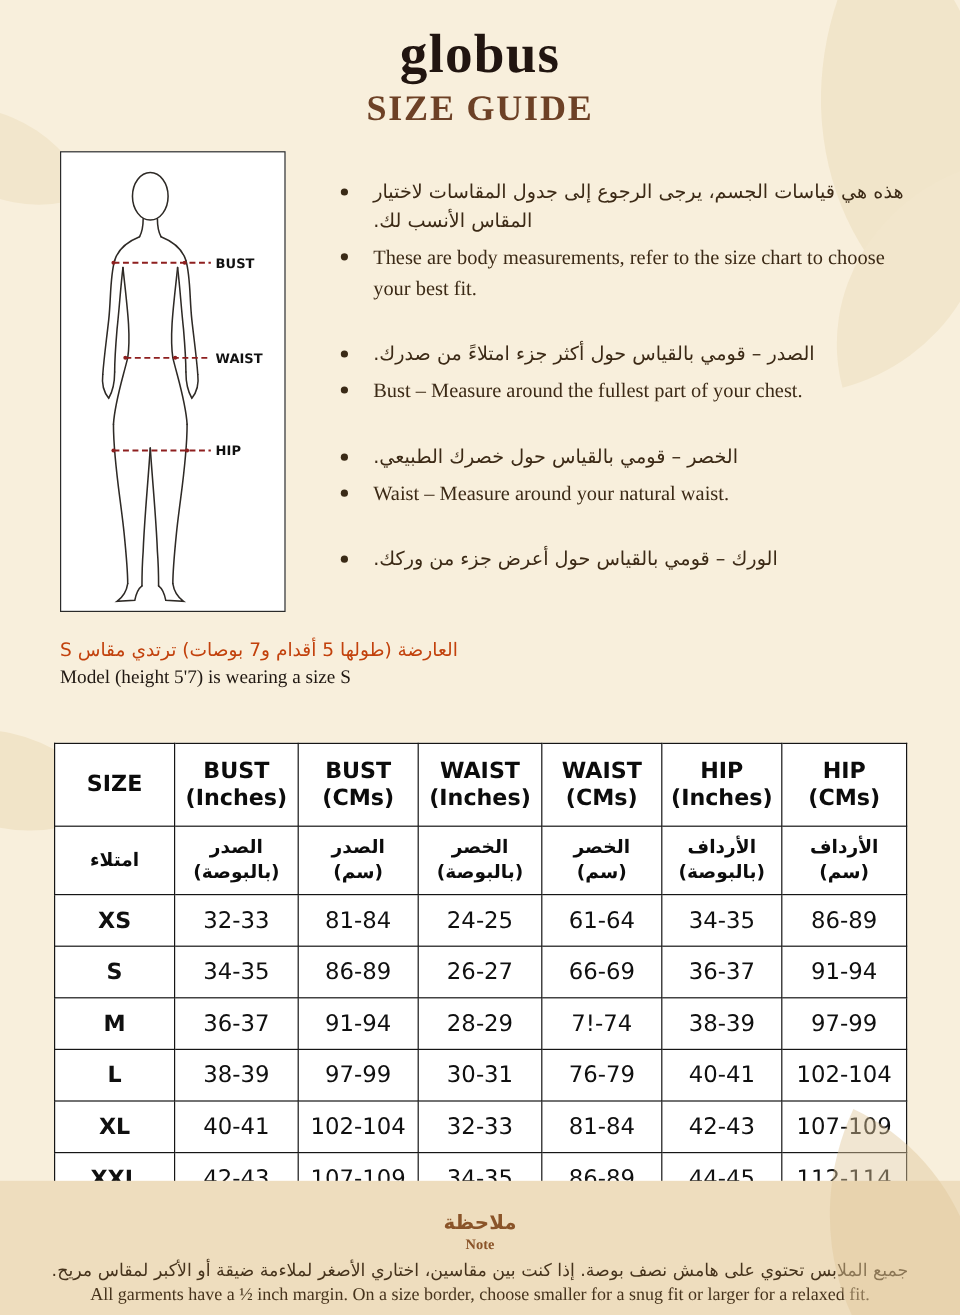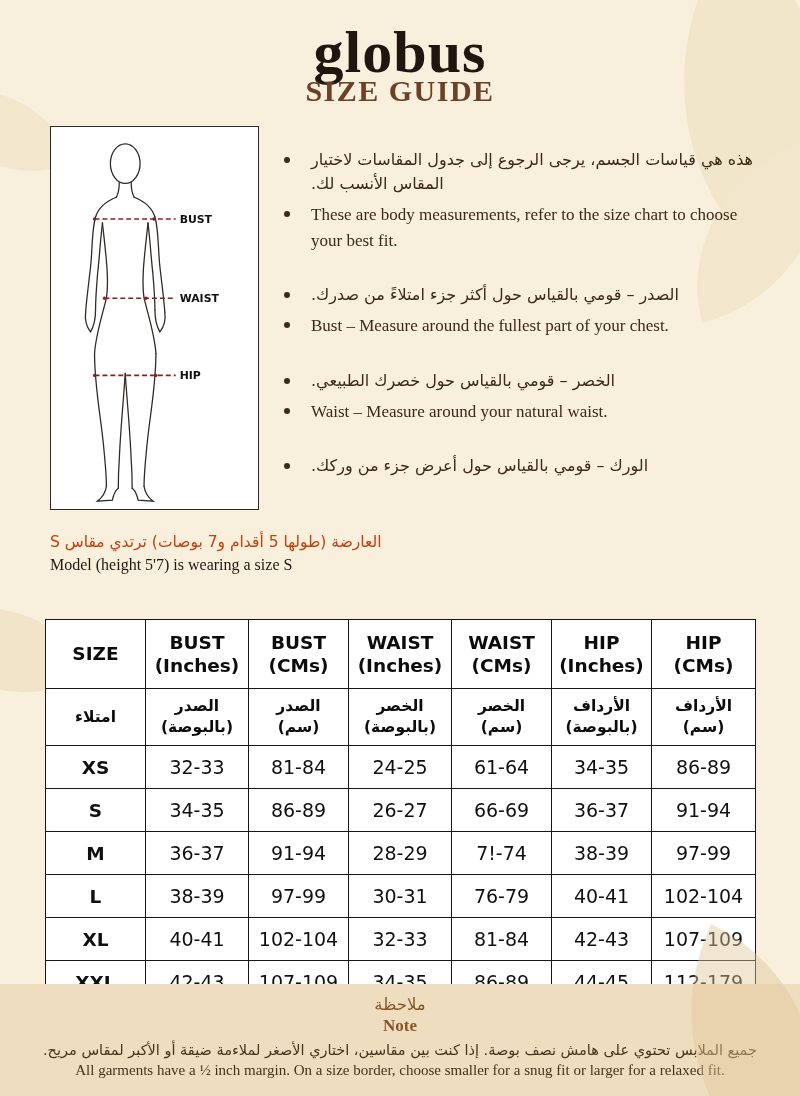--- a/index.html
+++ b/index.html
@@ -11,31 +11,31 @@
   
   .leaf { position:absolute; border-radius:0 100% 0 100%; pointer-events:none; }
   .leaf-tr1 { right:-70px; top:-25px;  width:230px; height:250px; background:#f1e5ca; transform:rotate(35deg); }
   .leaf-tr2 { right:-35px; top:150px;  width:150px; height:160px; background:#f2e6cc; transform:rotate(75deg); }
   .leaf-lt  { left:-55px;  top:70px;   width:110px; height:120px; background:#f2e6cc; transform:rotate(-25deg); }
   .leaf-lm  { left:-62px;  top:580px;  width:130px; height:140px; background:#f1e4c8; transform:rotate(-35deg); }
   .leaf-br  { right:-50px; top:955px;  width:190px; height:200px; background:#dfc89c; transform:rotate(25deg); opacity:.45; z-index:2; }
 
   .logo {
     position:absolute; top:18px; left:0; right:0; text-align:center;
-    font-family:"Liberation Serif", serif; font-weight:700; font-size:60px;
+    font-family:"Liberation Serif", serif; font-weight:700; font-size:46px;
     color:#211510; letter-spacing:1px; z-index:1;
   }
   .guide-title {
     position:absolute; top:74px; left:0; right:0; text-align:center;
     font-family:"Liberation Serif", serif; font-weight:700; font-size:30px;
     color:#6d4126; letter-spacing:1.5px; z-index:1;
   }
 
   .figure-box {
-    position:absolute; left:50px; top:126px; width:209px; height:384px;
+    position:absolute; left:50px; top:126px; width:188px; height:384px;
     background:#ffffff; border:1px solid #2b2b2b; box-sizing:border-box; z-index:1;
   }
   .figure-box svg { display:block; }
   .body-line { fill:none; stroke:#2e2a26; stroke-width:1.3; stroke-linecap:round; }
   .dash-line { stroke:#8e1f1f; stroke-width:1.6; stroke-dasharray:5 3; }
   .dash-dot  { fill:#8e1f1f; }
   .fig-label { font-family:"DejaVu Sans",sans-serif; font-weight:bold; font-size:11px; fill:#111; }
 
   .instructions { position:absolute; left:284px; top:148px; width:482px; z-index:1; }
   .group { margin-bottom:30px; }
@@ -55,22 +55,22 @@
   .size-table td, .size-table th { border:1.6px solid #161616; text-align:center; vertical-align:middle; }
   .hdr-en th { font-size:18.5px; font-weight:700; color:#0c0c0c; height:60px; line-height:1.25; padding:4px 2px; }
   .hdr-ar th { font-size:15.5px; font-weight:700; color:#0c0c0c; height:50px; line-height:1.35; direction:rtl; padding:3px 4px; }
   .size-table tbody td { height:40px; font-size:19px; color:#101010; }
   .size-table tbody td.size-col { font-weight:700; font-size:18.5px; }
 
   .note-band {
     position:absolute; left:0; right:0; top:984px; bottom:0;
     background:#eeddbe; text-align:center; z-index:1;
   }
-  .note-title-ar { margin-top:11px; font-weight:400; font-size:16.5px; color:#8a5429; direction:rtl; }
-  .note-title-en { margin-top:2px; font-weight:700; font-size:17px; color:#8a5429; font-family:"Liberation Serif", serif; }
+  .note-title-ar { margin-top:25px; font-weight:700; font-size:16.5px; color:#8a5429; direction:rtl; }
+  .note-title-en { margin-top:2px; font-weight:700; font-size:12px; color:#8a5429; font-family:"Liberation Serif", serif; }
   .note-body-ar { margin-top:6px; font-size:14.5px; color:#46331c; direction:rtl; }
   .note-body-en { margin-top:4px; font-size:15px; color:#46331c; font-family:"Liberation Serif", serif; }
 </style>
 </head>
 <body>
 
 <div class="page">
 
   <div class="leaf leaf-tr1"></div>
   <div class="leaf leaf-tr2"></div>
@@ -245,21 +245,21 @@
           <td>42-43</td>
           <td>107-109</td>
         </tr>
         <tr>
           <td class="size-col">XXL</td>
           <td>42-43</td>
           <td>107-109</td>
           <td>34-35</td>
           <td>86-89</td>
           <td>44-45</td>
-          <td>112-179</td>
+          <td>112-114</td>
         </tr>
       </tbody>
   </table>
 
   <div class="note-band">
     <div class="note-title-ar">ملاحظة</div>
     <div class="note-title-en">Note</div>
     <div class="note-body-ar">جميع الملابس تحتوي على هامش نصف بوصة. إذا كنت بين مقاسين، اختاري الأصغر لملاءمة ضيقة أو الأكبر لمقاس مريح.</div>
     <div class="note-body-en">All garments have a ½ inch margin. On a size border, choose smaller for a snug fit or larger for a relaxed fit.</div>
   </div>

